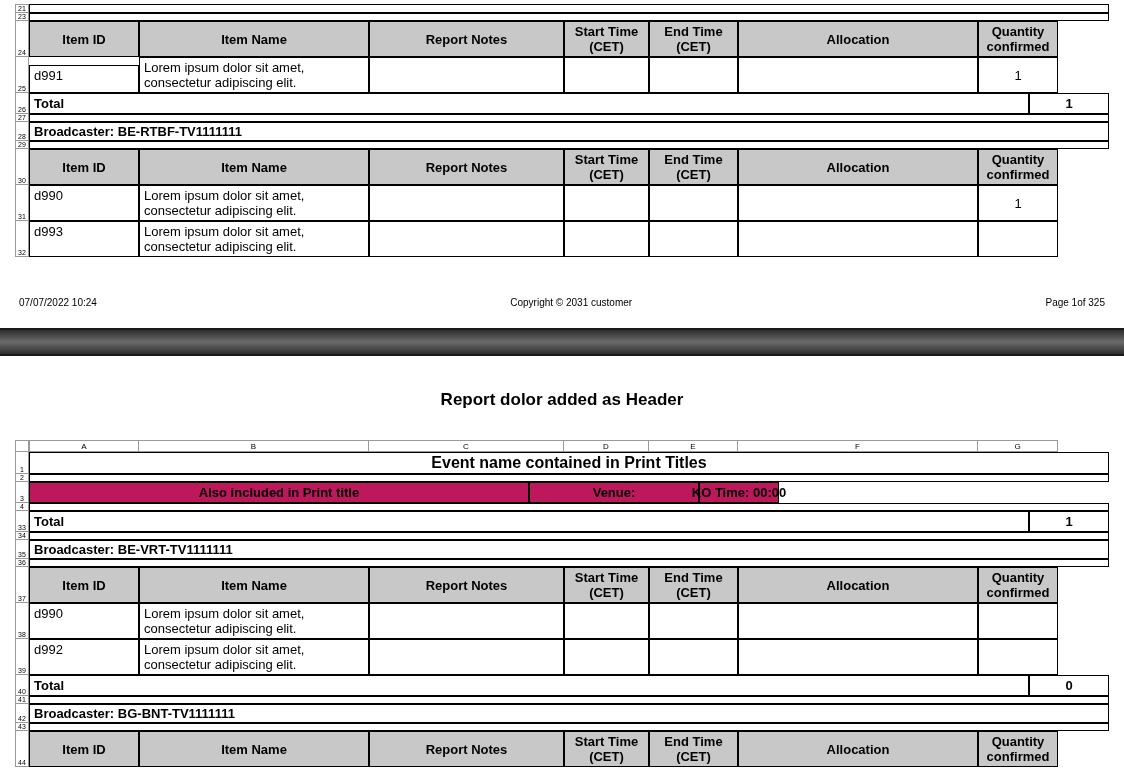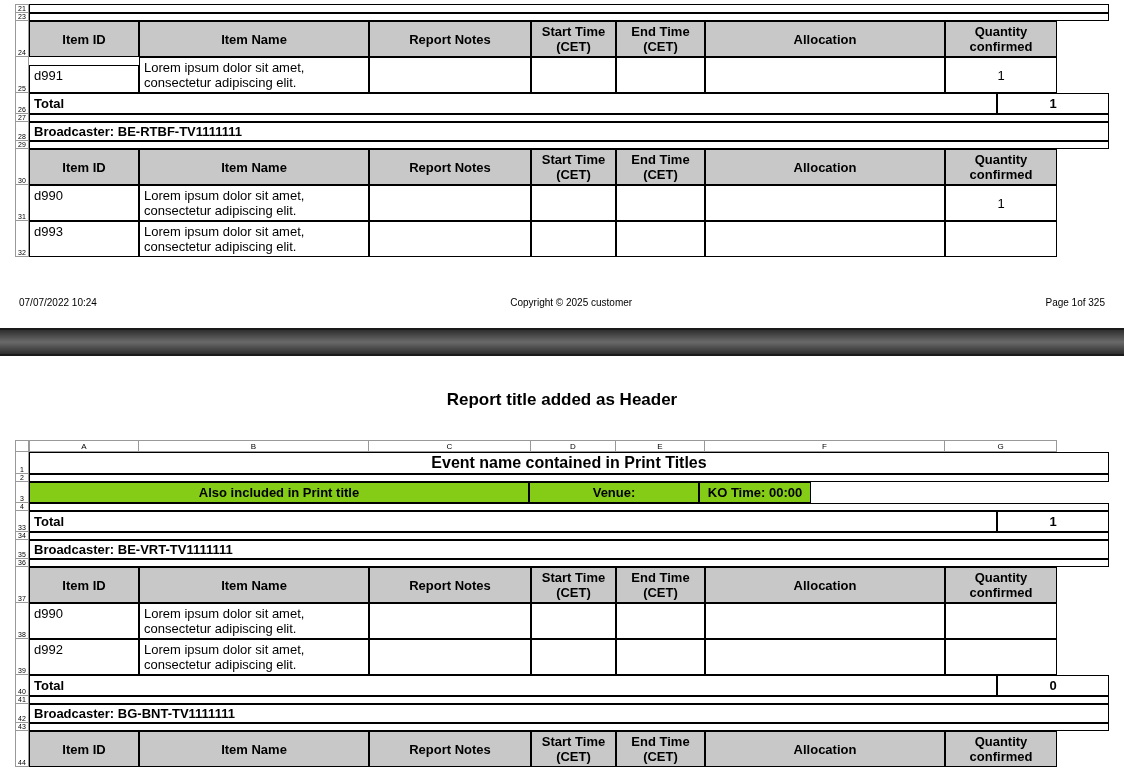--- a/index.html
+++ b/index.html
@@ -68,25 +68,25 @@
     background: #c8c8c8;
     font-weight: bold;
     text-align: center;
     justify-content: center;
     font-size: 13px;
   }
   
   
   .col-a { width: 110px; }
   .col-b { width: 230px; }
-  .col-c { width: 162px; }
+  .col-c { width: 195px; }
   .col-d { width: 85px; }
   .col-e { width: 89px; }
   .col-f { width: 240px; }
-  .col-g { width: 112px; }
+  .col-g { width: 80px; }
 
   
   .col-letters .letter {
     border: 1px solid #999;
     border-left: none;
     height: 12px;
     font-size: 8px;
     text-align: center;
     box-sizing: border-box;
     display:flex;align-items:center;justify-content:center;
@@ -113,21 +113,21 @@
   .report-header {
     text-align: center;
     font-weight: bold;
     font-size: 17px;
     font-family: Arial, sans-serif;
     margin-bottom: 30px;
   }
   .title-row { min-height: 16px; }
   .title-row .merged-full { justify-content:center; font-size:16px; }
 
-  .subheader-row .cell { background:#84cc16; font-weight:bold; justify-content:center; }
+  .subheader-row .cell { background:#be185d; font-weight:bold; justify-content:center; }
   .txt-center { justify-content:center; text-align:center; }
   .bold { font-weight:bold; }
   
 
 </style>
 </head>
 <body>
 
 <div class="page page-1">
   <div class="spreadsheet">
@@ -220,29 +220,29 @@
         <div class="cell col-d"></div>
         <div class="cell col-e"></div>
         <div class="cell col-f"></div>
         <div class="cell col-g txt-center"></div>
       </div>
     </div>
   </div>
 
   <div class="footer">
     <span>07/07/2022 10:24</span>
-    <span>Copyright © 2025 customer</span>
+    <span>Copyright © 2031 customer</span>
     <span>Page 1of 325</span>
   </div>
 </div>
 
 <div class="page-divider"></div>
 
 <div class="page page-2">
-  <div class="report-header">Report title added as Header</div>
+  <div class="report-header">Report dolor added as Header</div>
 
   <div class="spreadsheet">
 
     <div class="row col-letters">
       <div class="rownum first"></div>
       <div class="cells">
         <div class="letter col-a">A</div>
         <div class="letter col-b">B</div>
         <div class="letter col-c">C</div>
         <div class="letter col-d">D</div>

